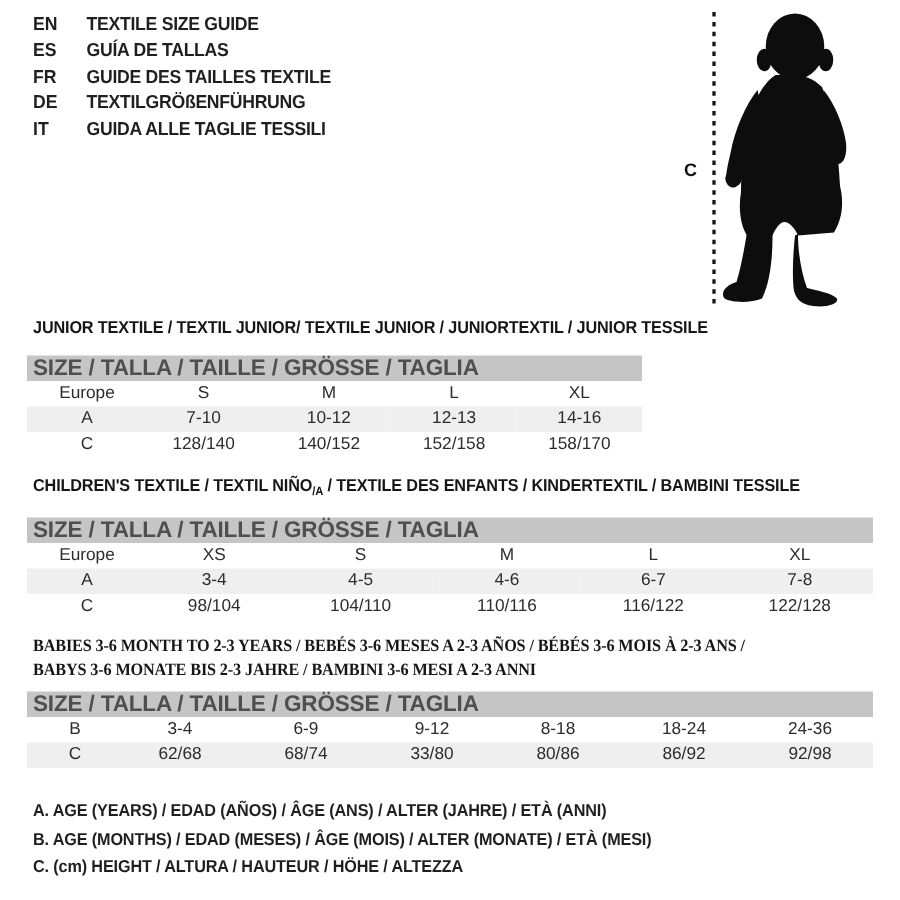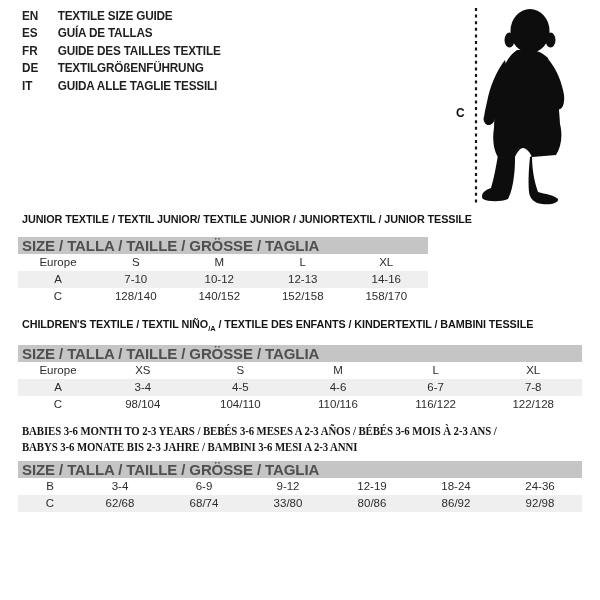--- a/index.html
+++ b/index.html
@@ -187,30 +187,35 @@
       </colgroup>
     <tbody>
         <tr class="bar">
           <td colspan="7">SIZE / TALLA / TAILLE / GRÖSSE / TAGLIA</td>
         </tr>
     <tr>
       <td class="rowlabel">B</td>
       <td>3-4</td>
       <td>6-9</td>
       <td>9-12</td>
-      <td>12-19</td>
+      <td>8-18</td>
       <td>18-24</td>
       <td>24-36</td>
     </tr>
     <tr class="stripe">
       <td class="rowlabel">C</td>
       <td>62/68</td>
       <td>68/74</td>
       <td>33/80</td>
       <td>80/86</td>
       <td>86/92</td>
       <td>92/98</td>
     </tr>
   </tbody>
     </table>
 
+  <div class="notes">
+    <div class="note-line cond">A. AGE (YEARS) / EDAD (AÑOS) / ÂGE (ANS) / ALTER (JAHRE) / ETÀ (ANNI)</div>
+    <div class="note-line cond">B. AGE (MONTHS) / EDAD (MESES) / ÂGE (MOIS) / ALTER (MONATE) / ETÀ (MESI)</div>
+    <div class="note-line cond">C. (cm) HEIGHT / ALTURA / HAUTEUR / HÖHE / ALTEZZA</div>
+  </div>
 
 </div>
 
 </body></html>

